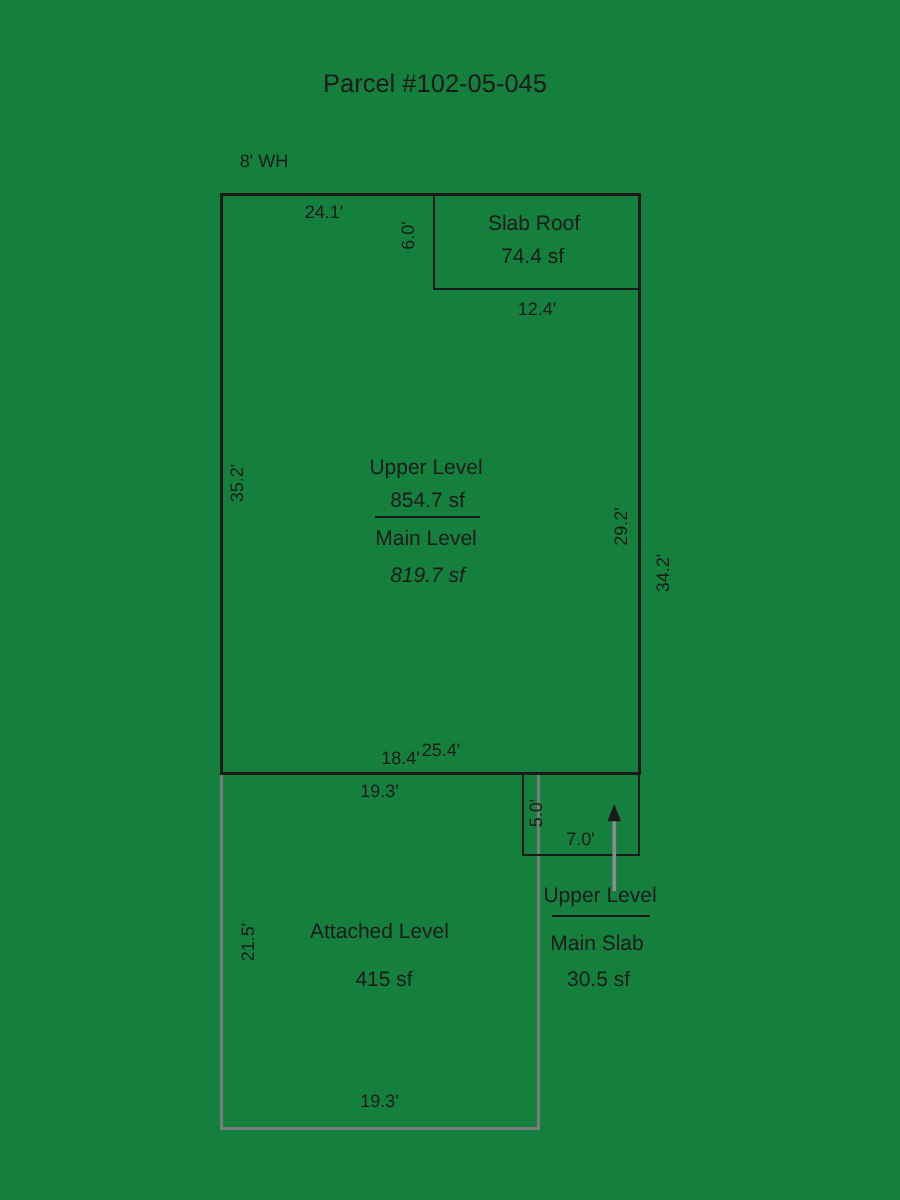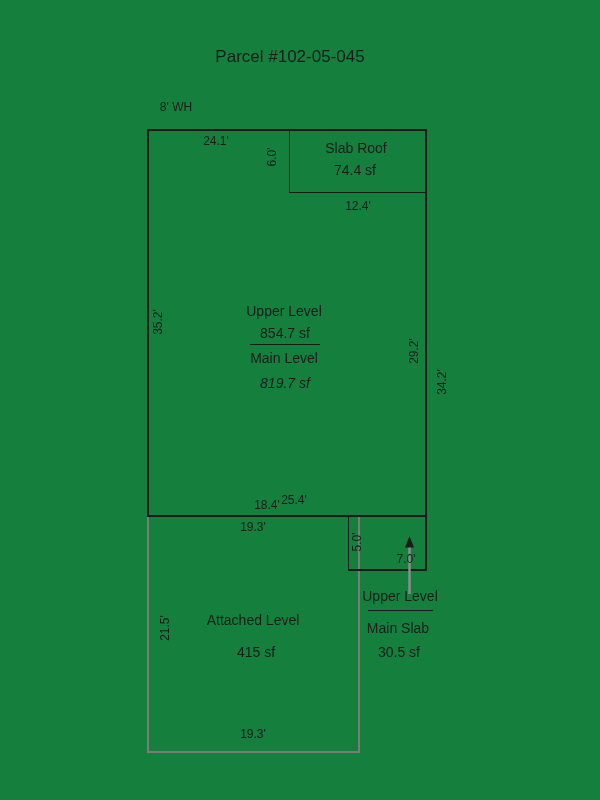--- a/index.html
+++ b/index.html
@@ -69,18 +69,18 @@
   <div class="lbl area" style="left:284px; top:358px;">Main Level</div>
   <div class="lbl area" style="left:285px; top:383px;font-style:italic;">819.7 sf</div>
 
   <div class="lbl" style="left:253px; top:527px;">19.3'</div>
   <div class="lbl rot" style="left:165px; top:628px;">21.5'</div>
   <div class="lbl area" style="left:253px; top:620px;">Attached Level</div>
   <div class="lbl area" style="left:256px; top:652px;">415 sf</div>
   <div class="lbl" style="left:253px; top:734px;">19.3'</div>
 
   <div class="lbl rot" style="left:357px; top:542px;">5.0'</div>
-  <div class="lbl" style="left:406px; top:559px;">7.0'</div>
+  <div class="lbl" style="left:387px; top:559px;">7.0'</div>
   <div class="lbl area" style="left:400px; top:596px;">Upper Level</div>
   <div class="lbl area" style="left:398px; top:628px;">Main Slab</div>
   <div class="lbl area" style="left:399px; top:652px;">30.5 sf</div>
 
 </div>
 
 </body></html>

